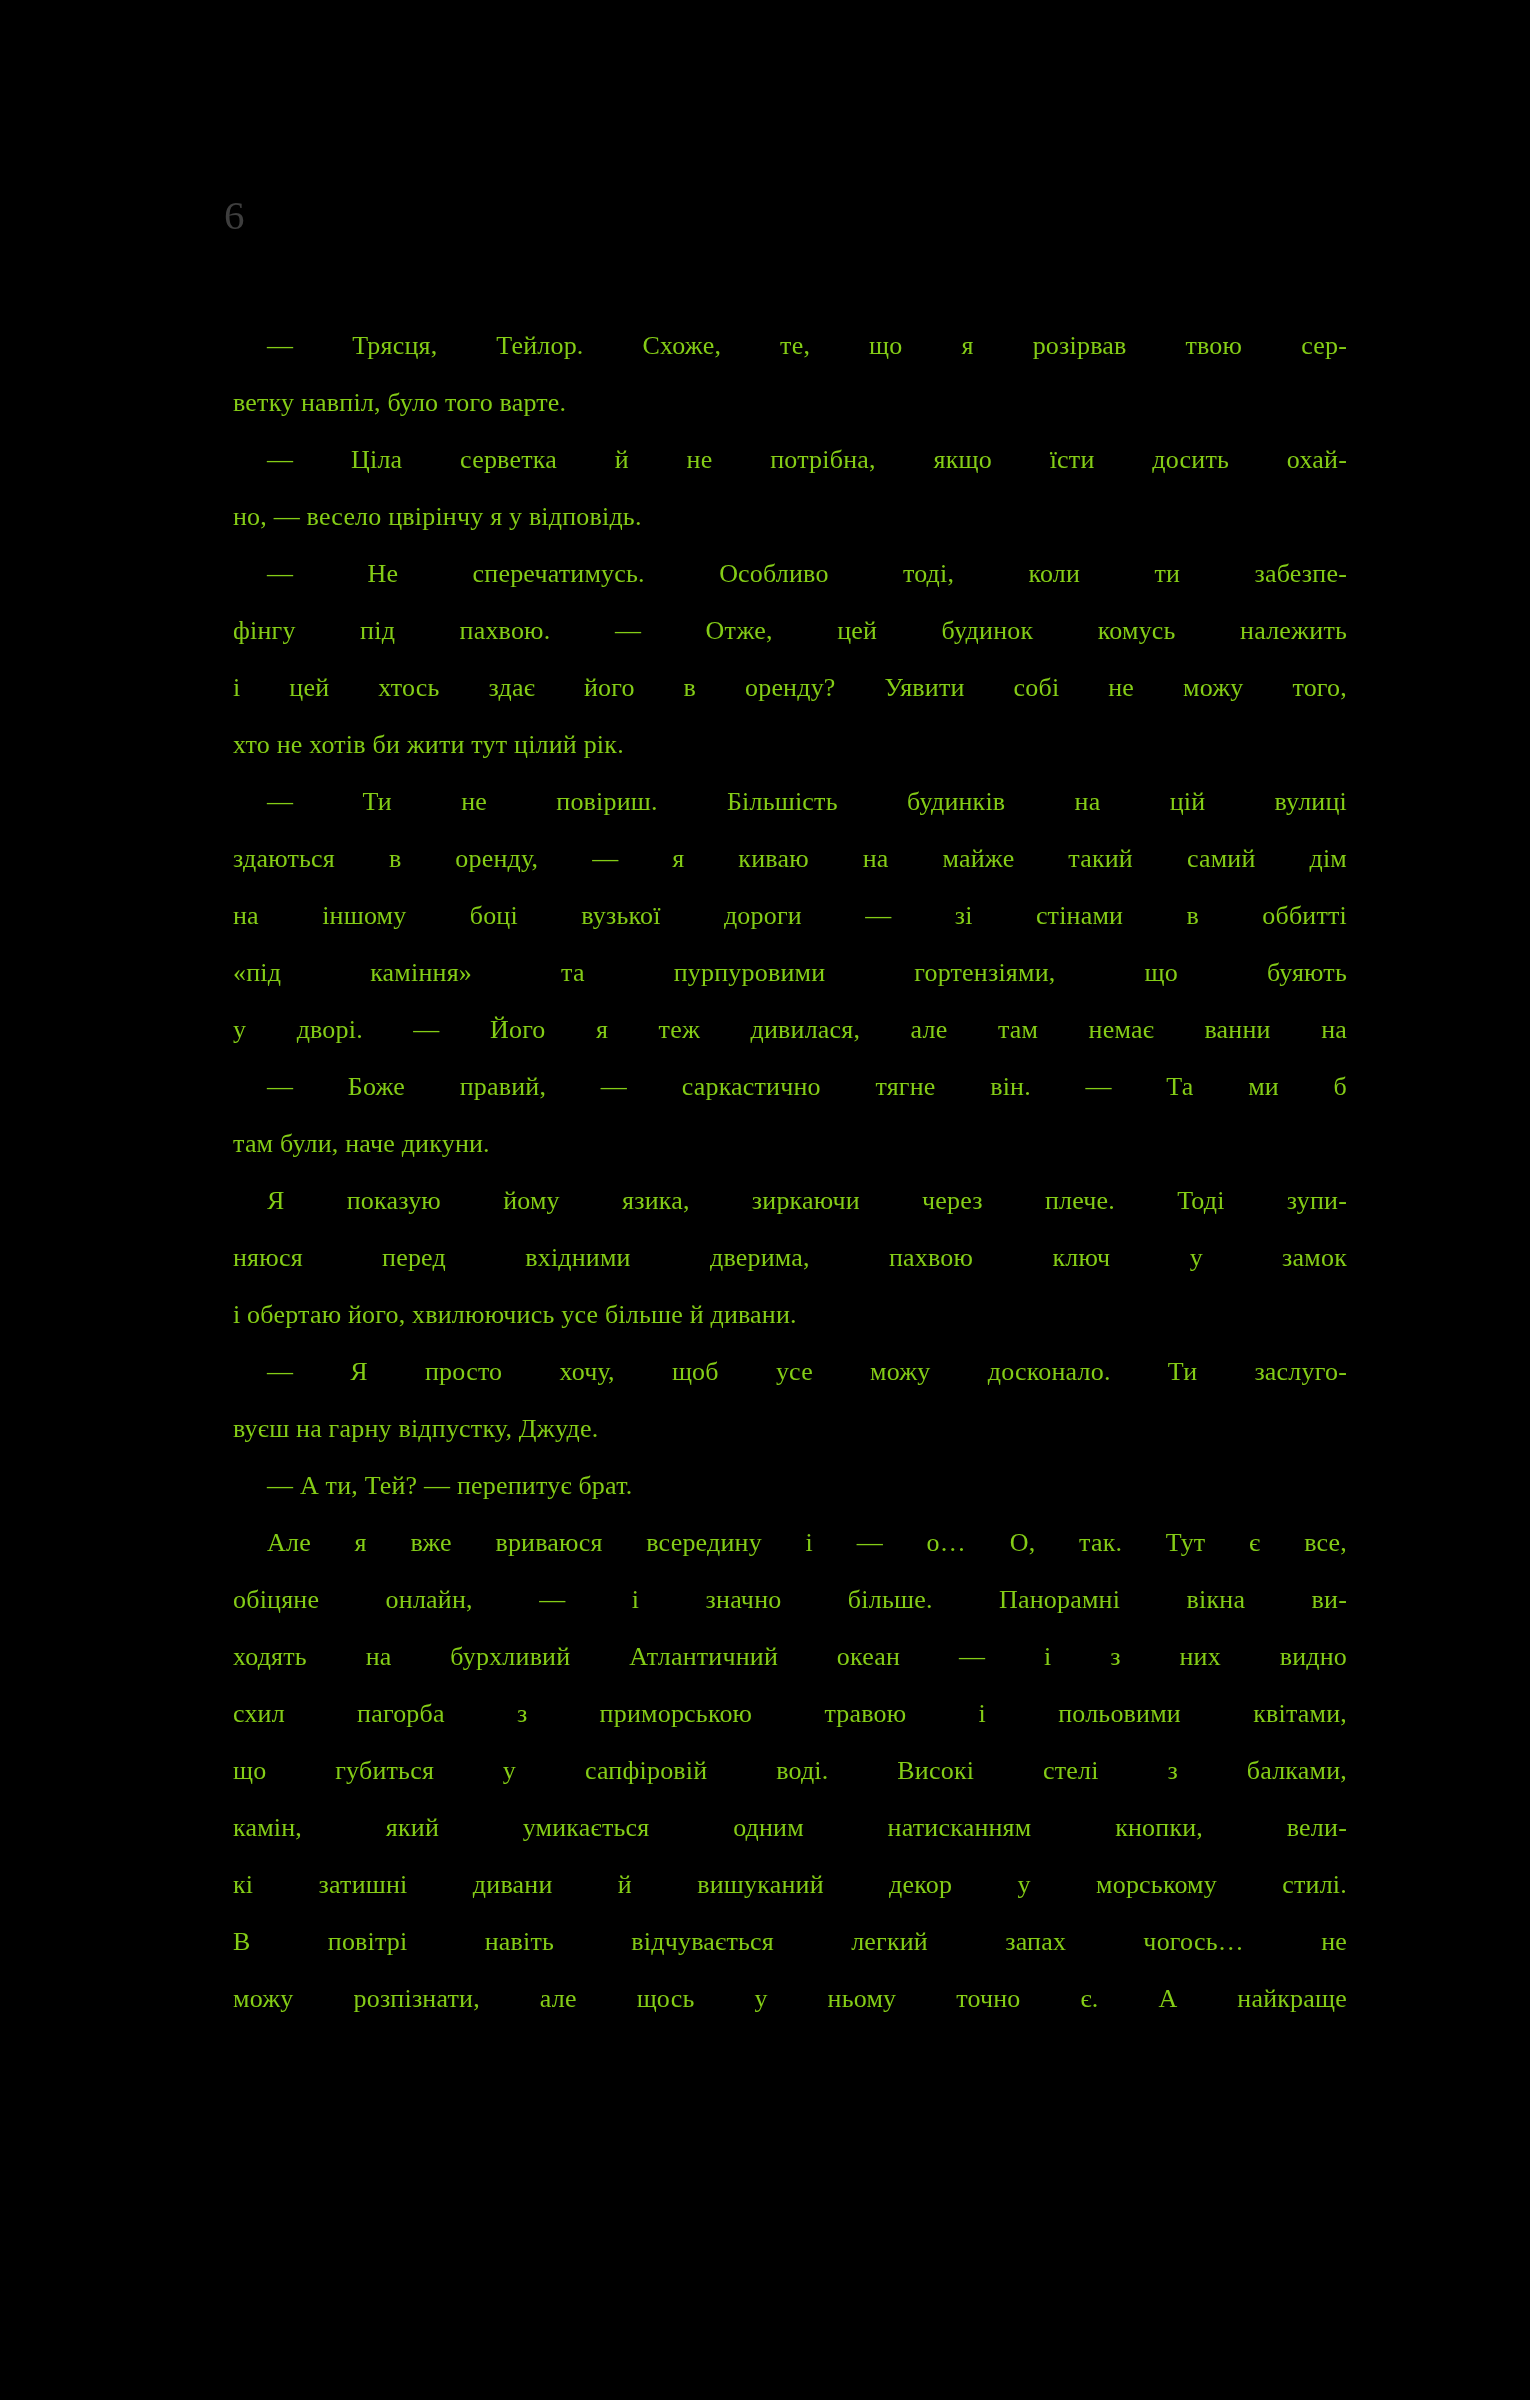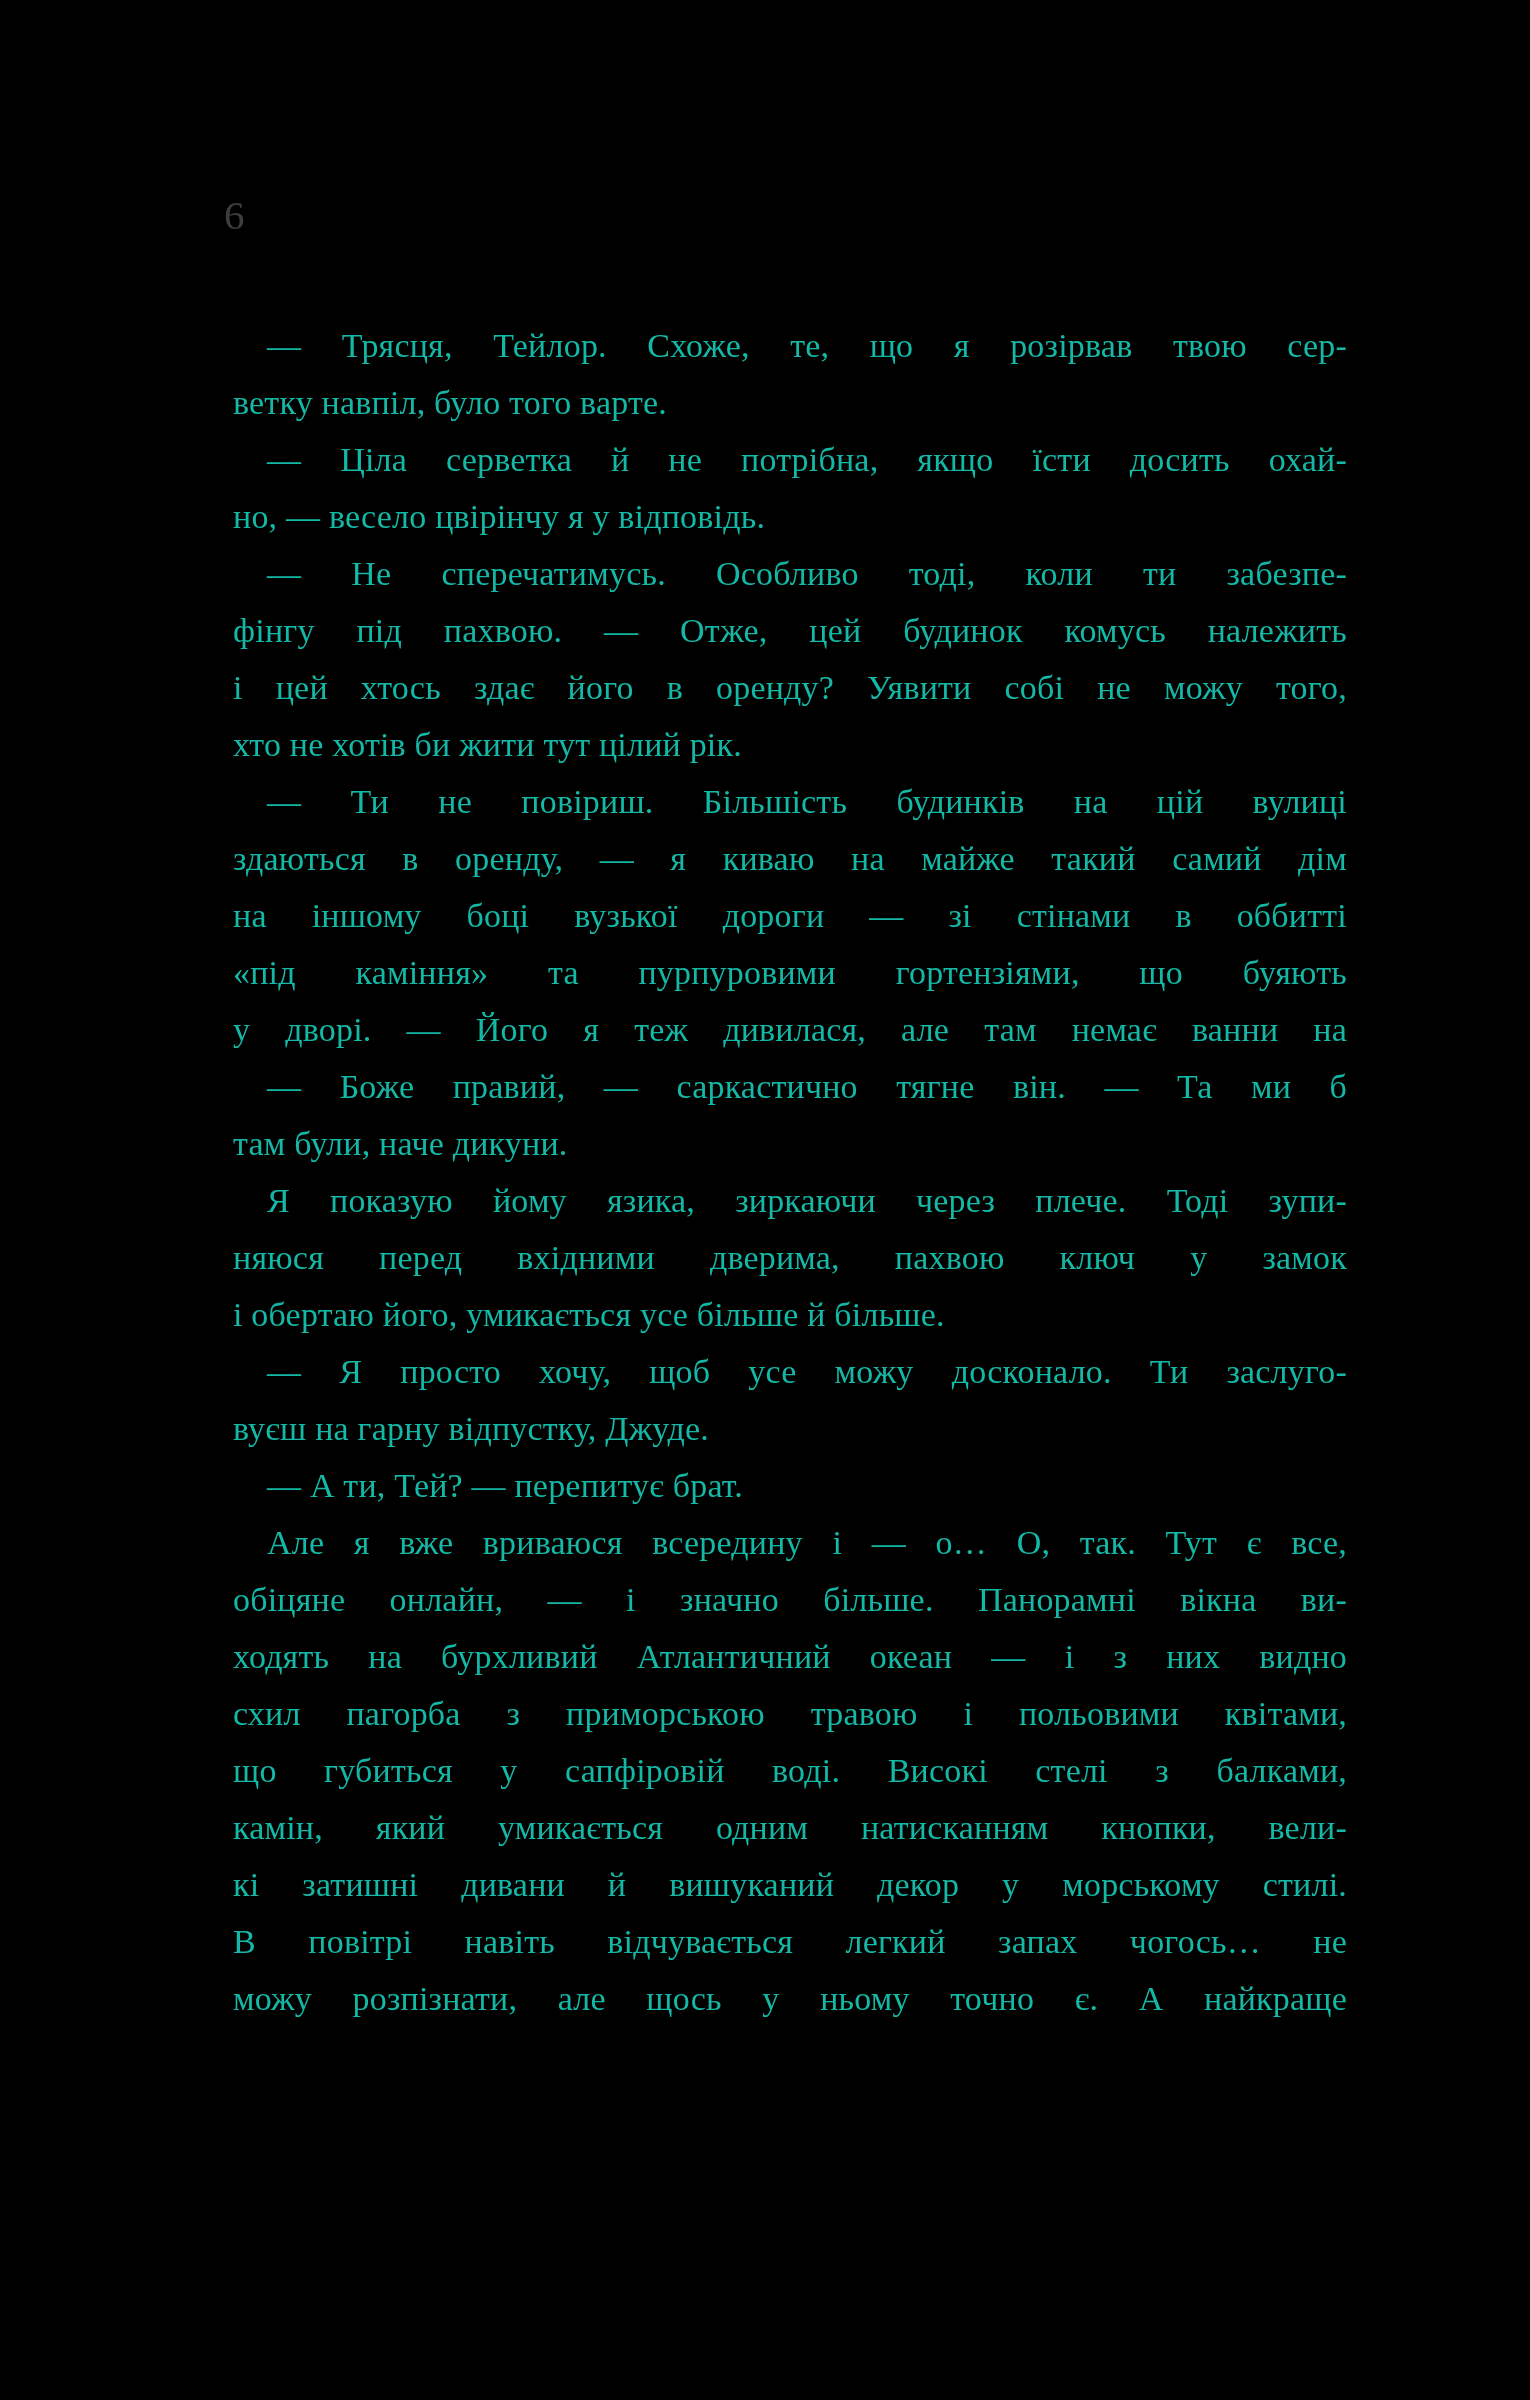--- a/index.html
+++ b/index.html
@@ -21,23 +21,23 @@
     top: 190px;
     font-size: 41px;
     line-height: 50px;
     color: #3e3e3e;
   }
   .text-block {
     position: absolute;
     left: 233px;
     top: 317px;
     width: 1114px;
-    font-size: 34px;
+    font-size: 26px;
     line-height: 57px;
-    color: #14b8a6;
+    color: #84cc16;
     letter-spacing: 0.2px;
   }
   .line {
     text-align: justify;
     text-align-last: left;
     white-space: normal;
   }
   .line.j {
     text-align-last: justify;
   }
@@ -61,21 +61,21 @@
       <div class="line">хто не хотів би жити тут цілий рік.</div>
       <div class="line j ind">— Ти не повіриш. Більшість будинків на цій вулиці</div>
       <div class="line j">здаються в оренду, — я киваю на майже такий самий дім</div>
       <div class="line j">на іншому боці вузької дороги — зі стінами в оббитті</div>
       <div class="line j">«під каміння» та пурпуровими гортензіями, що буяють</div>
       <div class="line j">у дворі. — Його я теж дивилася, але там немає ванни на</div>
       <div class="line j ind">— Боже правий, — саркастично тягне він. — Та ми б</div>
       <div class="line">там були, наче дикуни.</div>
       <div class="line j ind">Я показую йому язика, зиркаючи через плече. Тоді зупи-</div>
       <div class="line j">няюся перед вхідними дверима, пахвою ключ у замок</div>
-      <div class="line">і обертаю його, умикається усе більше й більше.</div>
+      <div class="line">і обертаю його, хвилюючись усе більше й дивани.</div>
       <div class="line j ind">— Я просто хочу, щоб усе можу досконало. Ти заслуго-</div>
       <div class="line">вуєш на гарну відпустку, Джуде.</div>
       <div class="line ind">— А ти, Тей? — перепитує брат.</div>
       <div class="line j ind">Але я вже вриваюся всередину і — о… О, так. Тут є все,</div>
       <div class="line j">обіцяне онлайн, — і значно більше. Панорамні вікна ви-</div>
       <div class="line j">ходять на бурхливий Атлантичний океан — і з них видно</div>
       <div class="line j">схил пагорба з приморською травою і польовими квітами,</div>
       <div class="line j">що губиться у сапфіровій воді. Високі стелі з балками,</div>
       <div class="line j">камін, який умикається одним натисканням кнопки, вели-</div>
       <div class="line j">кі затишні дивани й вишуканий декор у морському стилі.</div>

